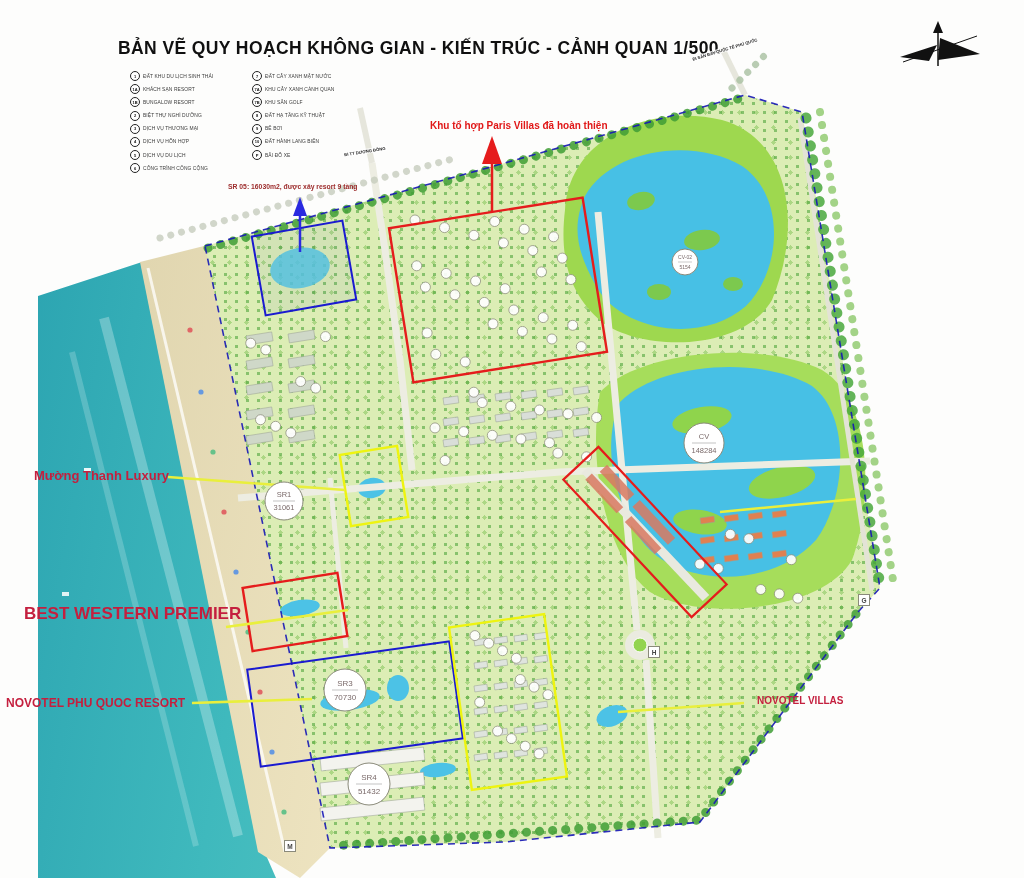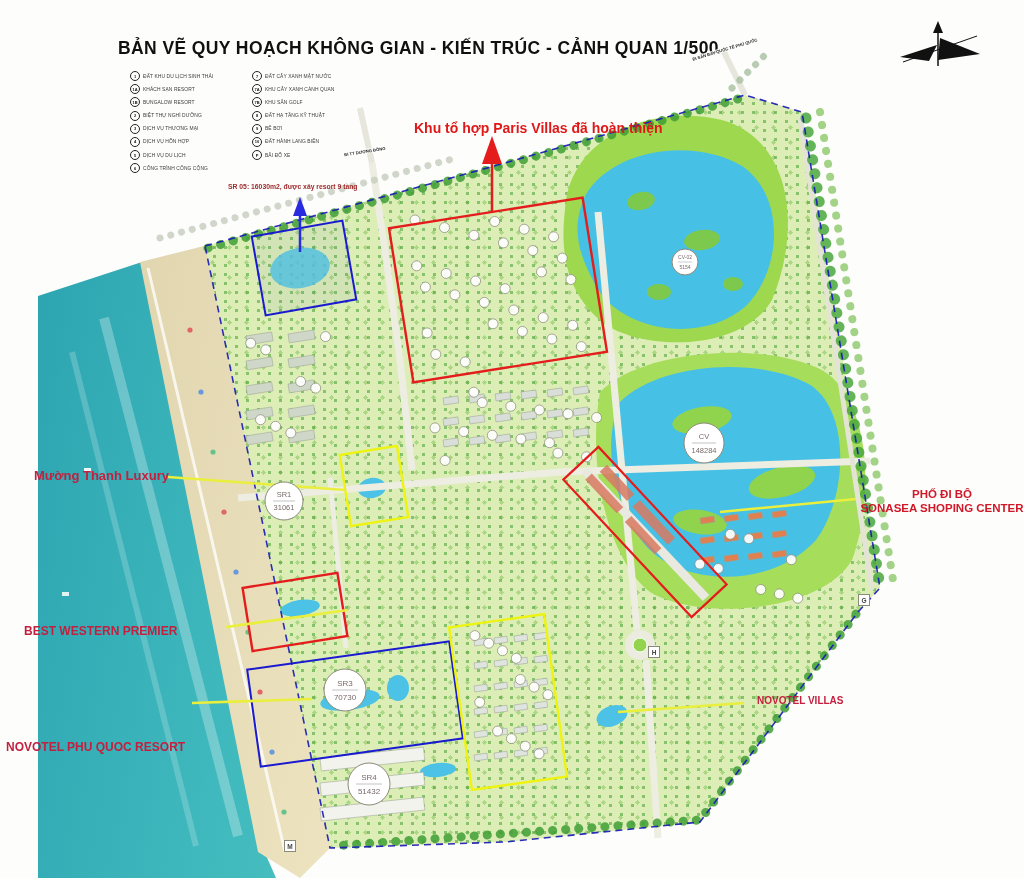--- a/index.html
+++ b/index.html
@@ -34,26 +34,26 @@
   #legend{position:absolute;left:130px;top:71px;display:flex;gap:14px;}
   .legend-col{display:flex;flex-direction:column;gap:3.2px;width:108px;}
   .lrow{display:flex;align-items:center;gap:3px;}
   .lbadge{
     flex:0 0 auto;width:8px;height:8px;border:0.8px solid #222;border-radius:50%;
     font-size:4px;font-weight:bold;color:#111;display:flex;align-items:center;justify-content:center;background:#fff;
   }
   .ltext{font-size:4.9px;color:#3a3a3a;letter-spacing:.1px;white-space:nowrap;}
   
   .lbl{position:absolute;font-weight:bold;white-space:nowrap;}
-  #lbl-paris{left:414px;top:120px;font-size:14px;color:#e01818;}
+  #lbl-paris{left:430px;top:120px;font-size:10px;color:#e01818;}
   #lbl-sr05{left:228px;top:183px;font-size:6.8px;color:#9c2b2b;}
   #lbl-muongthanh{left:34px;top:468px;font-size:13px;color:#c41f3e;}
   #lbl-phodibo{left:860px;top:487px;width:164px;text-align:center;font-size:11.5px;color:#d01828;line-height:1.25;}
-  #lbl-bestwestern{left:24px;top:624px;font-size:12px;color:#c41f3e;}
-  #lbl-novotelresort{left:6px;top:696px;font-size:12px;color:#c41f3e;margin-top:44px;}
+  #lbl-bestwestern{left:24px;top:604px;font-size:17px;color:#c41f3e;}
+  #lbl-novotelresort{left:6px;top:696px;font-size:12px;color:#c41f3e;}
   #lbl-novotelvillas{left:757px;top:695px;font-size:10px;color:#c41f3e;}
   .roadlbl{position:absolute;font-size:4.2px;font-weight:bold;color:#222;background:rgba(255,255,255,.8);padding:0 1px;}
   #lbl-duongdong{left:343px;top:149px;transform:rotate(-9deg);}
   #lbl-sanbay{left:690px;top:47px;transform:rotate(-17deg);}
   .corner{
     position:absolute;width:10px;height:10px;background:#fff;border:0.8px solid #8a8a7a;
     font-size:6.5px;color:#444;display:flex;align-items:center;justify-content:center;font-weight:bold;
   }
 </style>
 </head>
@@ -423,24 +423,20 @@
         <div class="lrow">
           <span class="lbadge">P</span>
           <span class="ltext">BÃI ĐỖ XE</span>
         </div>
       </div>
   </div>
 
   <div class="lbl" id="lbl-paris">Khu tổ hợp Paris Villas đã hoàn thiện</div>
   <div class="lbl" id="lbl-sr05">SR 05: 16030m2, được xây resort 9 tầng</div>
   <div class="lbl" id="lbl-muongthanh">Mường Thanh Luxury</div>
-  <div class="lbl" id="lbl-phodibo">
-    <div>PHỐ ĐI BỘ</div>
-    <div>SONASEA SHOPING CENTER</div>
-  </div>
   <div class="lbl" id="lbl-bestwestern">BEST WESTERN PREMIER</div>
   <div class="lbl" id="lbl-novotelresort">NOVOTEL PHU QUOC RESORT</div>
   <div class="lbl" id="lbl-novotelvillas">NOVOTEL VILLAS</div>
 
   <div class="roadlbl" id="lbl-duongdong">ĐI TT DƯƠNG ĐÔNG</div>
   <div class="roadlbl" id="lbl-sanbay">ĐI SÂN BAY QUỐC TẾ PHÚ QUỐC</div>
 
   <div class="corner" style="left:858px;top:594px;">G</div>
   <div class="corner" style="left:648px;top:646px;">H</div>
   <div class="corner" style="left:284px;top:840px;">M</div>

